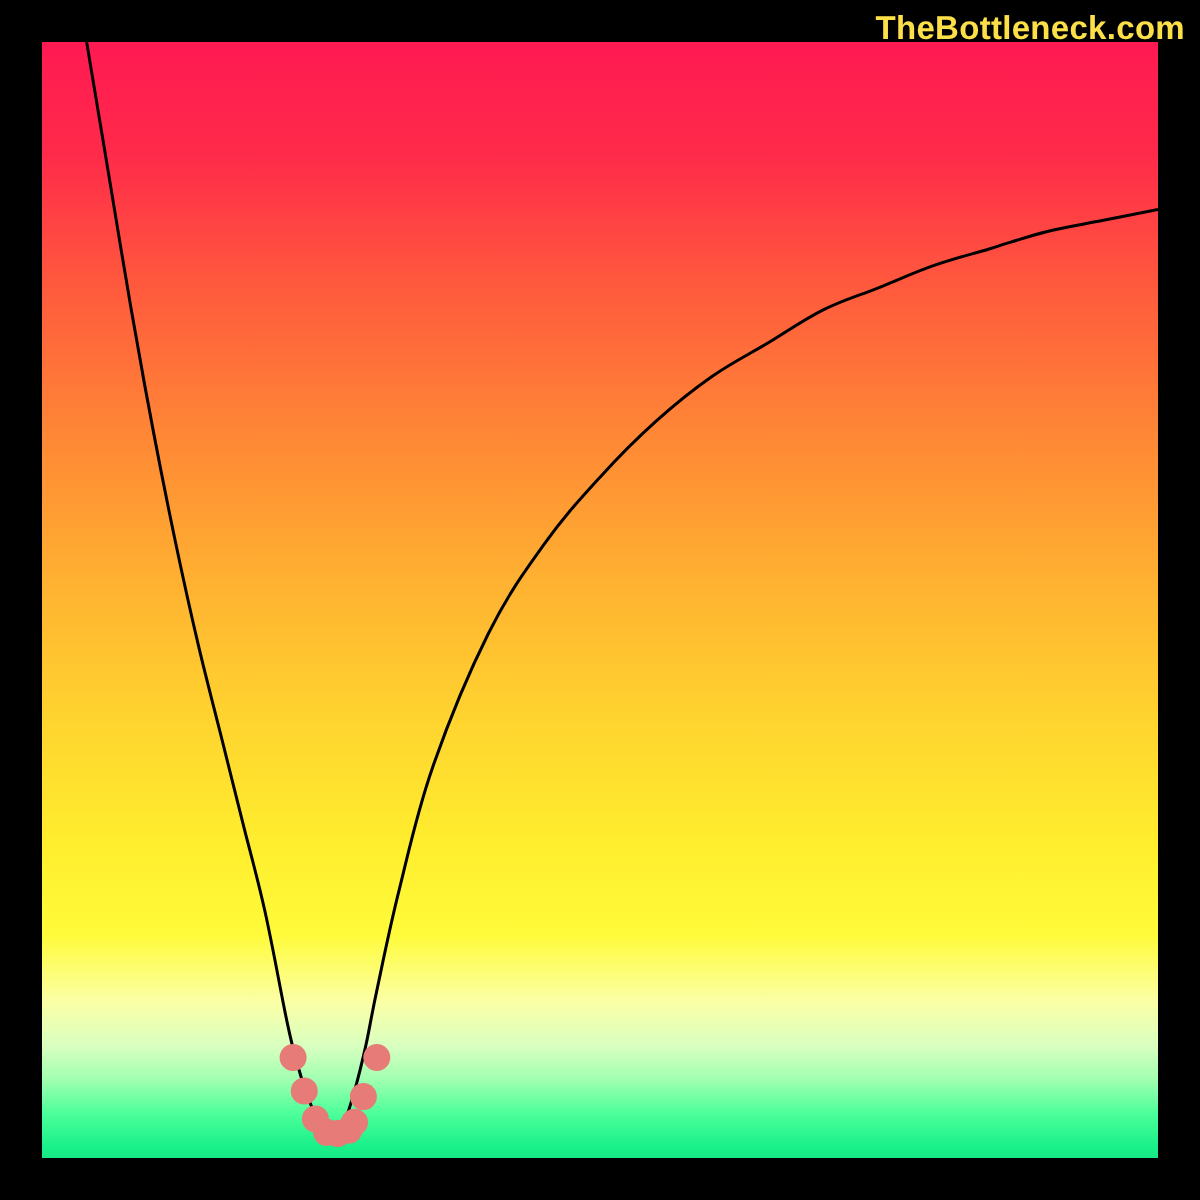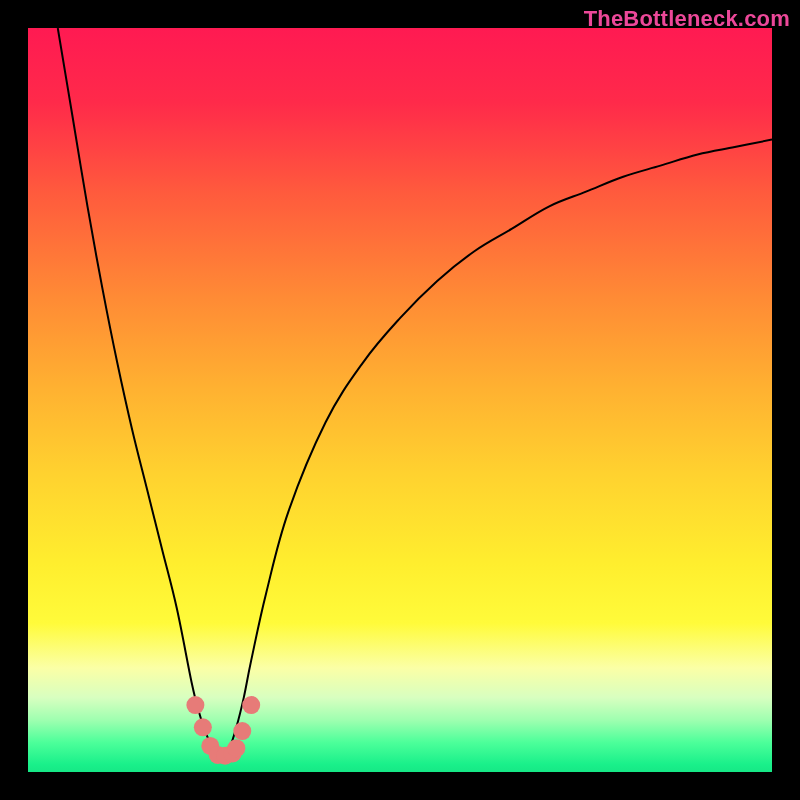--- a/index.html
+++ b/index.html
@@ -46,21 +46,21 @@
       #16e886 100%
     );
   }
   .watermark {
     position: absolute;
     top: 6px;
     right: 10px;
     font-family: Arial, Helvetica, sans-serif;
     font-size: 22px;
     font-weight: 600;
-    color: #ec4899;
+    color: #fde047;
     letter-spacing: 0.2px;
     user-select: none;
   }
   svg.curves {
     position: absolute;
     left: 0; top: 0;
     width: 744px;
     height: 744px;
   }
   .curve {

